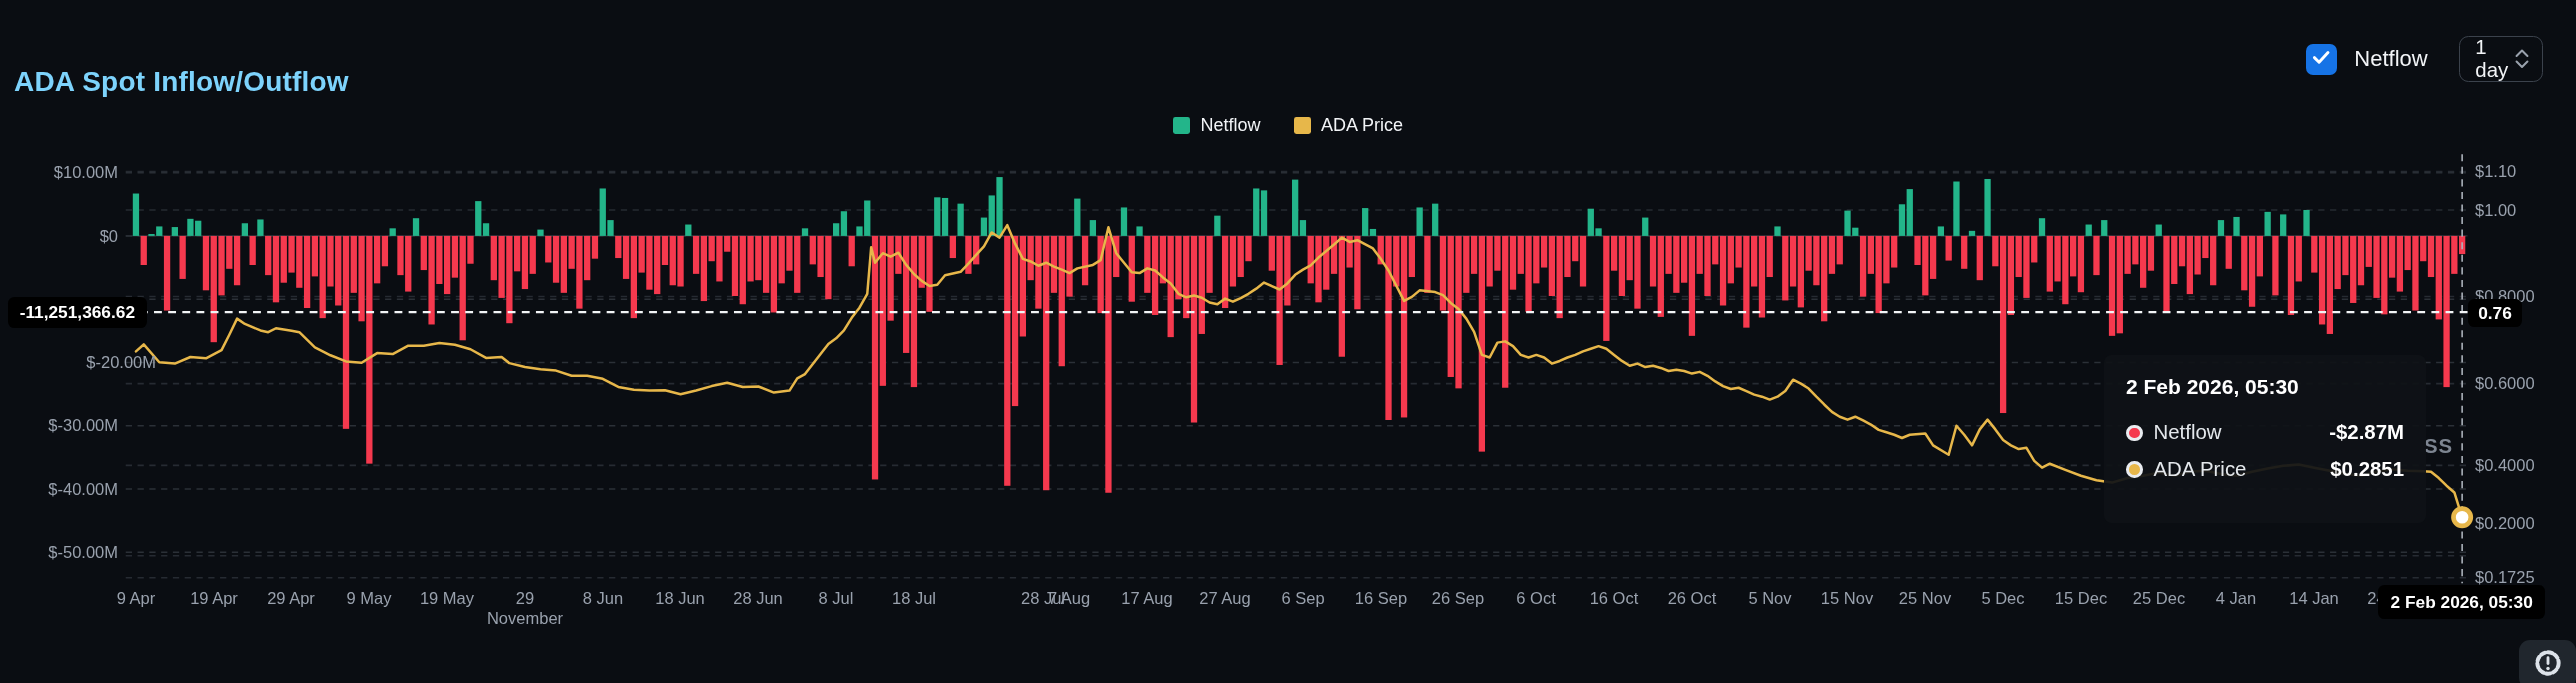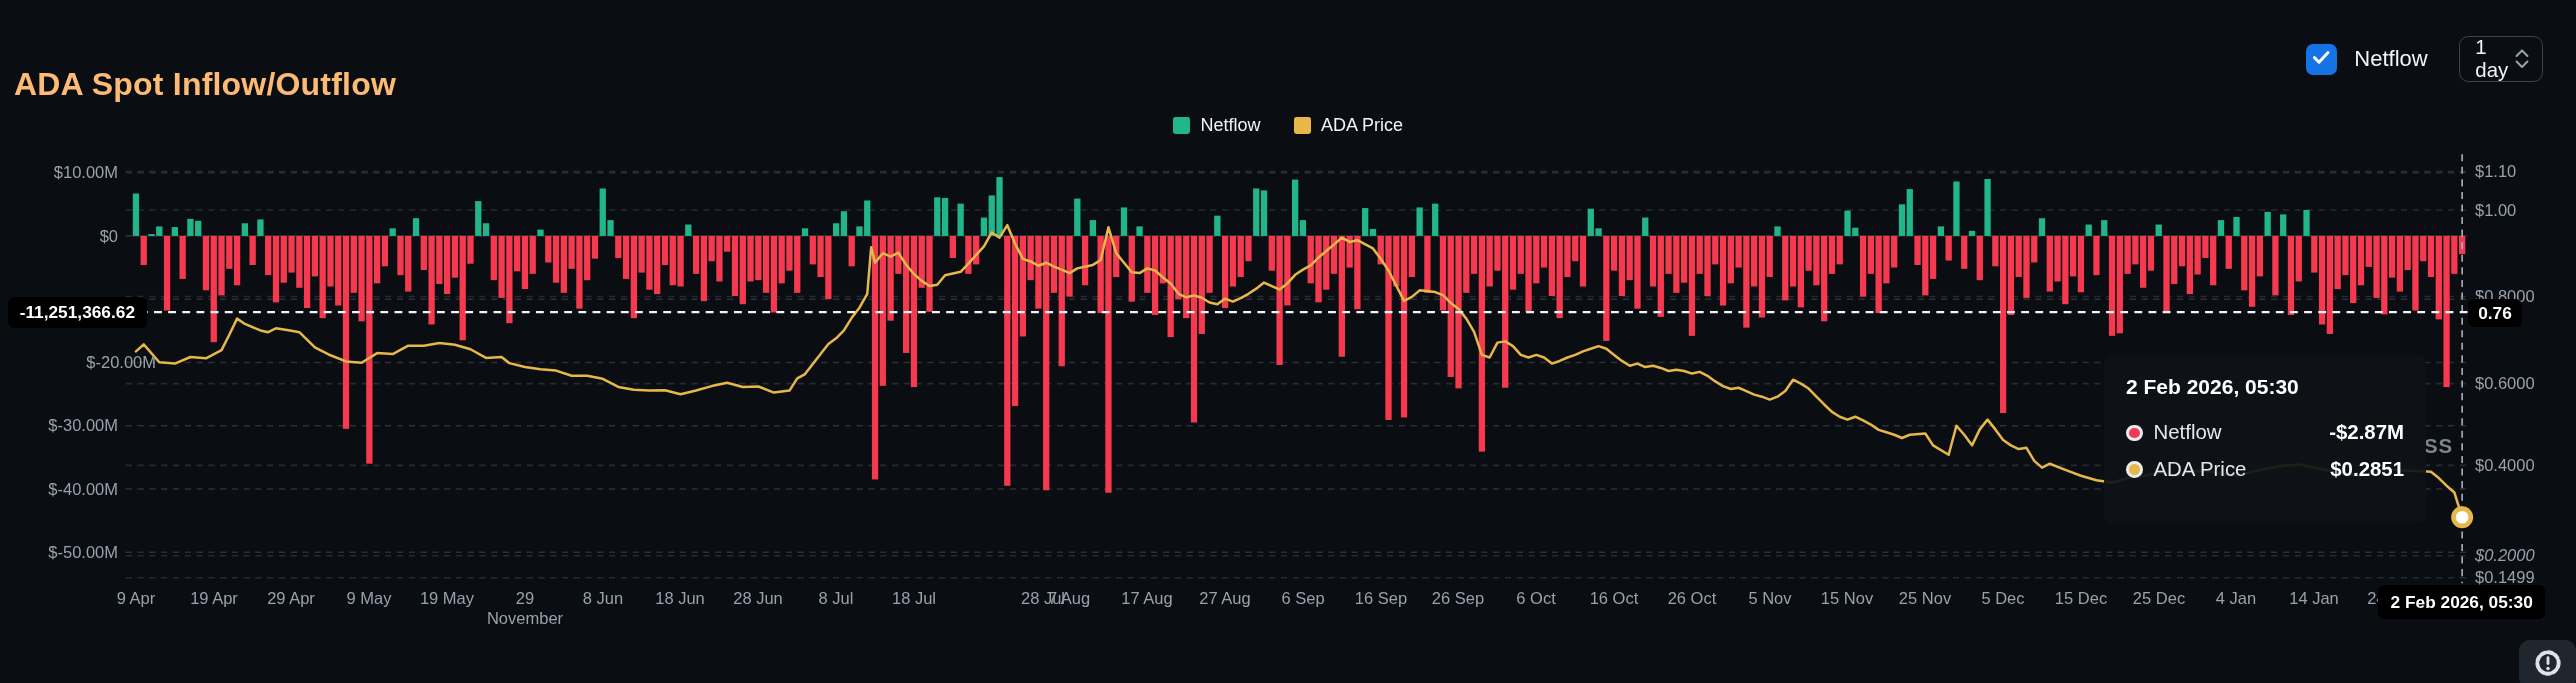--- a/index.html
+++ b/index.html
@@ -4,21 +4,21 @@
 <style>
   html,body{margin:0;padding:0;background:#0a0d12;}
   body{
     position:relative;width:2576px;height:684px;overflow:hidden;
     font-family:"Liberation Sans","DejaVu Sans",sans-serif;
     color:#eef1f4;
   }
   .abs{position:absolute;}
   
   .page-title{
-    left:14px;top:66px;font-size:32px;font-weight:700;letter-spacing:0.2px;color:#fdba74;
+    left:14px;top:66px;font-size:28px;font-weight:700;letter-spacing:0.2px;color:#7dd3fc;
   }
   .controls{left:2306px;top:36px;display:flex;align-items:center;}
   .checkbox{
     width:31px;height:31px;border-radius:7px;background:#1673e6;
     display:flex;align-items:center;justify-content:center;cursor:pointer;flex:0 0 auto;
   }
   .checkbox svg{width:20.4px;height:20.4px;}
   .checkbox-label{margin-left:17.3px;font-size:22px;color:#f2f4f7;}
   .interval-select{
     margin-left:31px;width:84px;height:46px;border:1.6px solid #3b424c;border-radius:9.4px;
@@ -400,22 +400,22 @@
     <div class="tick left" style="top: 226px;">$0</div>
     <div class="tick left" style="top: 352px; padding-left: 38px;">$-20.00M</div>
     <div class="tick left" style="top: 415px;">$-30.00M</div>
     <div class="tick left" style="top: 479px;">$-40.00M</div>
     <div class="tick left" style="top: 542px;">$-50.00M</div>
     <div class="tick right" style="top: 161px;">$1.10</div>
     <div class="tick right" style="top: 200px;">$1.00</div>
     <div class="tick right" style="top: 286px;">$0.8000</div>
     <div class="tick right" style="top: 373px;">$0.6000</div>
     <div class="tick right" style="top: 455px;">$0.4000</div>
-    <div class="tick right" style="top: 545px; font-style: italic;">$0.2000</div>
-    <div class="tick right" style="top: 567px;">$0.1499</div>
+    <div class="tick right" style="top: 513px;">$0.2000</div>
+    <div class="tick right" style="top: 567px;">$0.1725</div>
     <div class="tick xlab" style="left: 89px;">9 Apr</div>
     <div class="tick xlab" style="left: 167px;">19 Apr</div>
     <div class="tick xlab" style="left: 244px;">29 Apr</div>
     <div class="tick xlab" style="left: 322px;">9 May</div>
     <div class="tick xlab" style="left: 400px;">19 May</div>
     <div class="tick xlab" style="left: 478px;">29 November</div>
     <div class="tick xlab" style="left: 556px;">8 Jun</div>
     <div class="tick xlab" style="left: 633px;">18 Jun</div>
     <div class="tick xlab" style="left: 711px;">28 Jun</div>
     <div class="tick xlab" style="left: 789px;">8 Jul</div>

